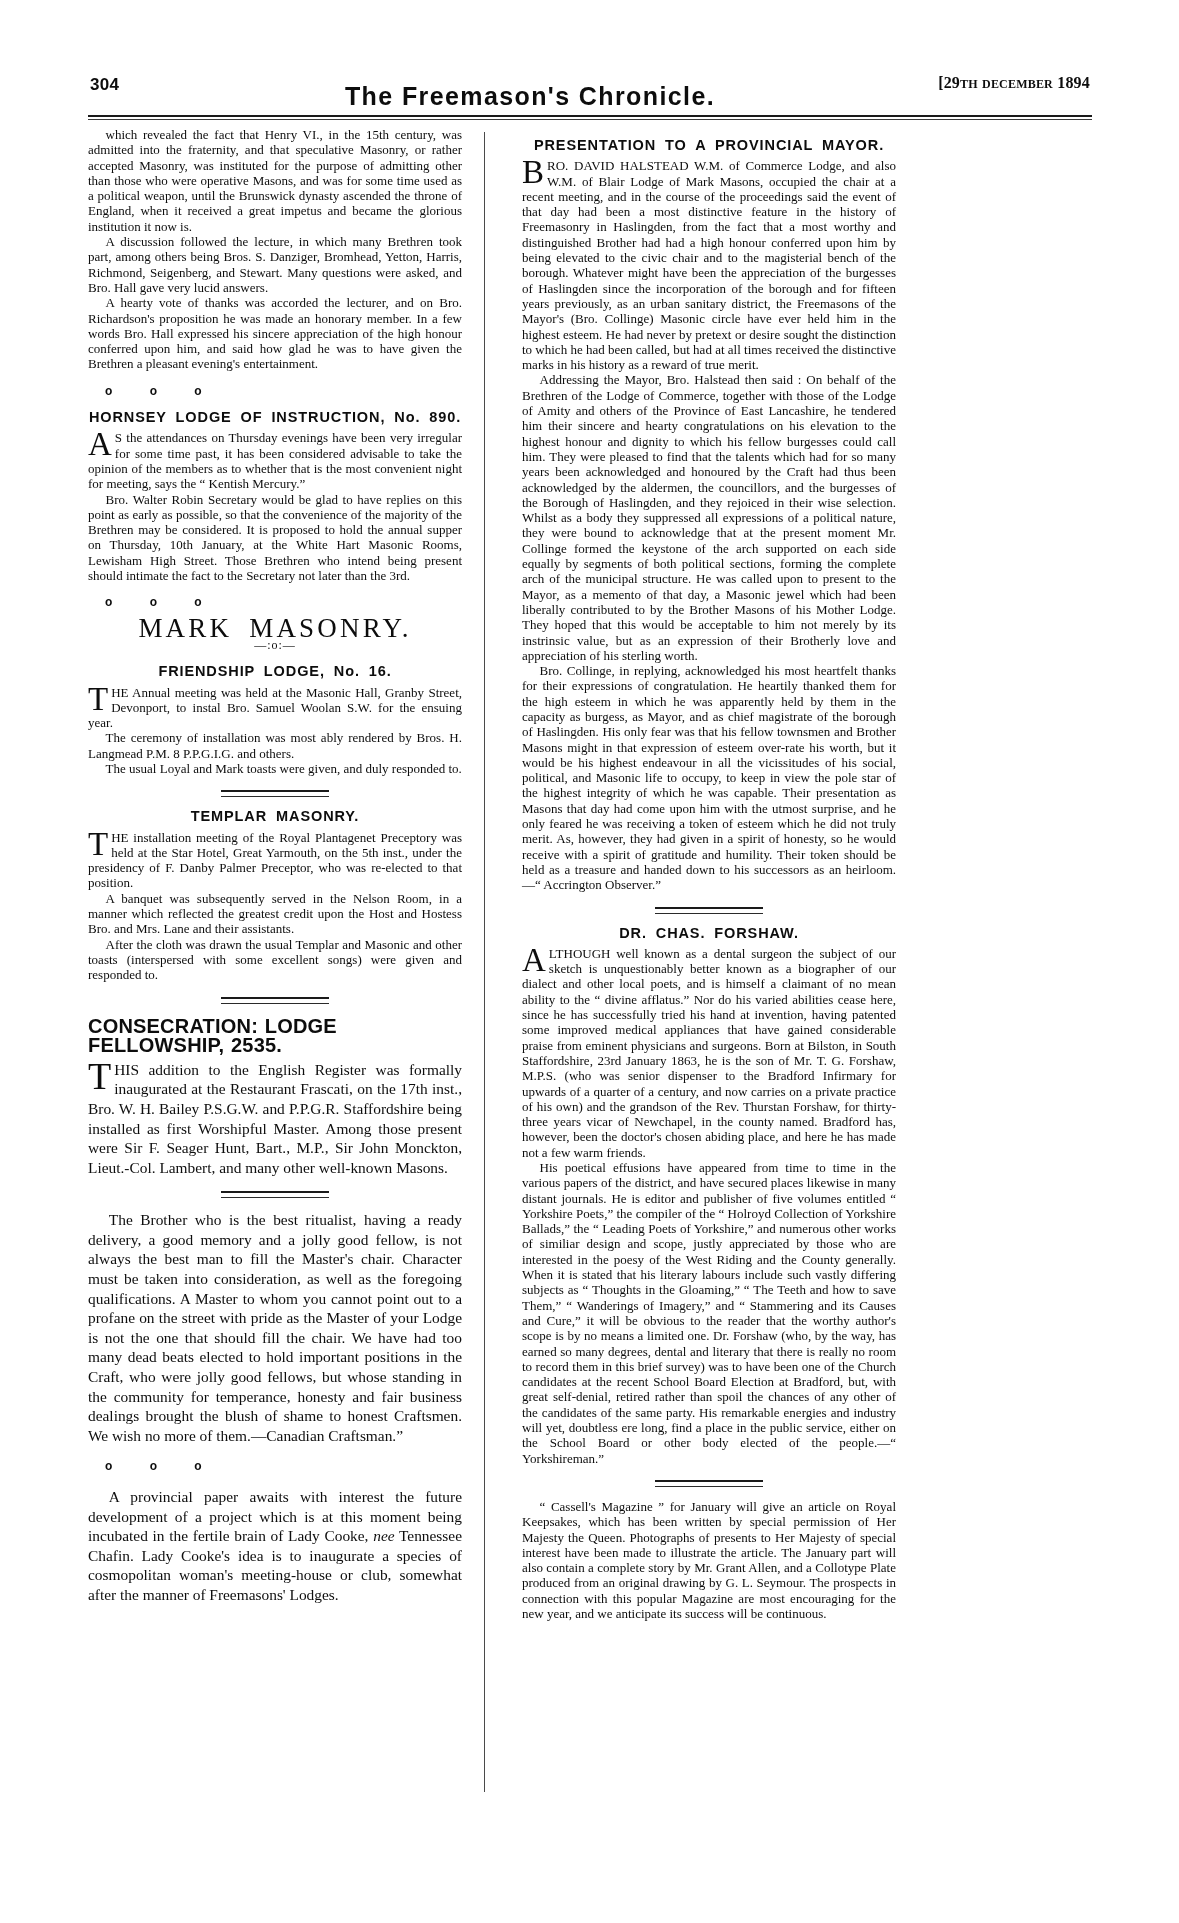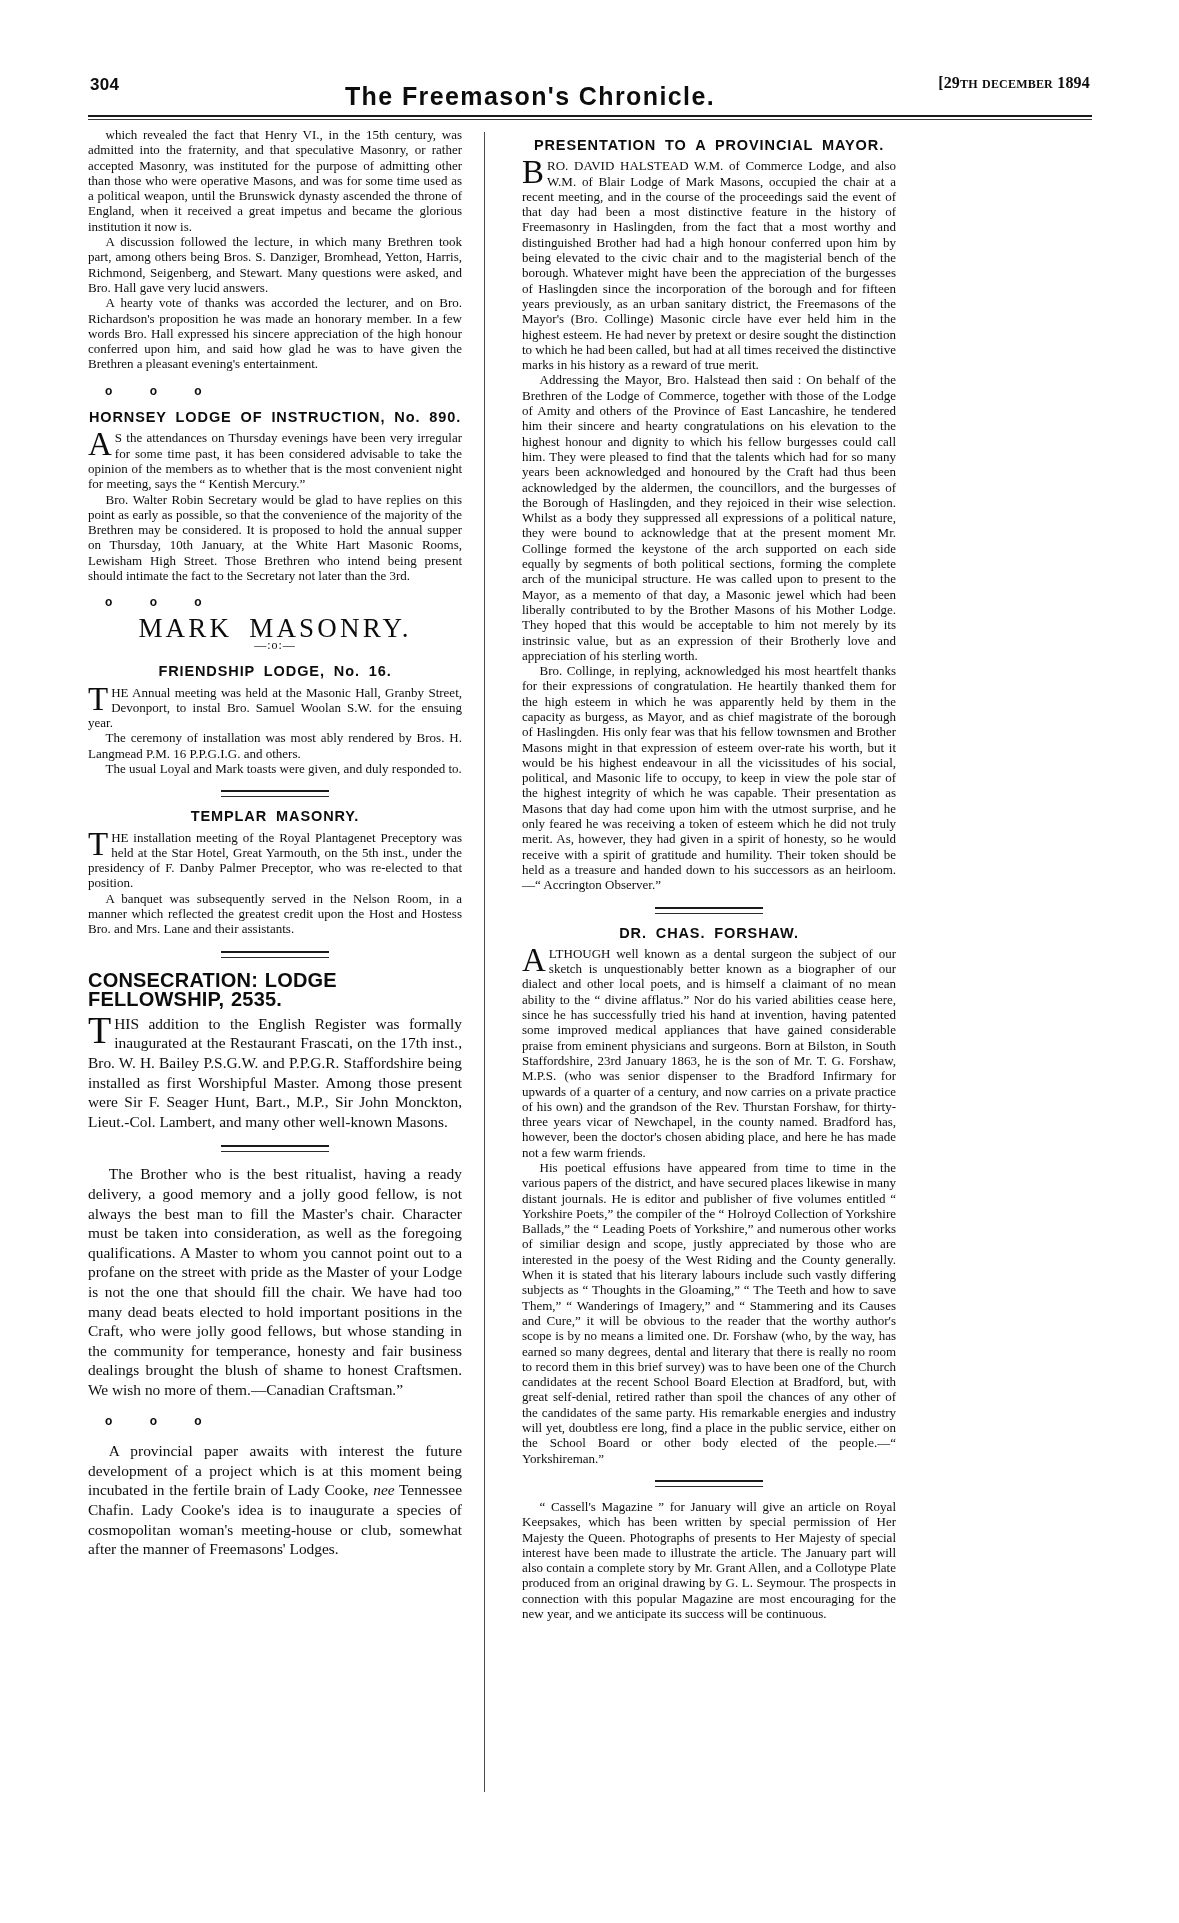--- a/index.html
+++ b/index.html
@@ -222,28 +222,29 @@
     <p class="dropcap-para"><span class="dropcap">A</span><span>S the attendances on Thursday evenings have been very irregular for some time past, it has been considered advisable to take the opinion of the members as to whether that is the most convenient night for meeting, says the “ Kentish Mercury.”</span></p>
     <p>Bro. Walter Robin Secretary would be glad to have replies on this point as early as possible, so that the convenience of the majority of the Brethren may be considered. It is proposed to hold the annual supper on Thursday, 10th January, at the White Hart Masonic Rooms, Lewisham High Street. Those Brethren who intend being present should intimate the fact to the Secretary not later than the 3rd.</p>
 
     <div class="ornament">o  o  o</div>
 
     <div class="big-head">MARK MASONRY.</div>
     <div class="mini-rule">—:o:—</div>
 
     <div class="sec-head">FRIENDSHIP LODGE, No. 16.</div>
     <p class="dropcap-para"><span class="dropcap">T</span><span>HE Annual meeting was held at the Masonic Hall, Granby Street, Devonport, to instal Bro. Samuel Woolan S.W. for the ensuing year.</span></p>
-    <p>The ceremony of installation was most ably rendered by Bros. H. Langmead P.M. 16 P.P.G.I.G. and others.</p>
+    <p>The ceremony of installation was most ably rendered by Bros. H. Langmead P.M. 8 P.P.G.I.G. and others.</p>
     <p>The usual Loyal and Mark toasts were given, and duly responded to.</p>
 
     <div class="div-rule"></div>
 
     <div class="sec-head">TEMPLAR MASONRY.</div>
     <p class="dropcap-para"><span class="dropcap">T</span><span>HE installation meeting of the Royal Plantagenet Preceptory was held at the Star Hotel, Great Yarmouth, on the 5th inst., under the presidency of F. Danby Palmer Preceptor, who was re-elected to that position.</span></p>
     <p>A banquet was subsequently served in the Nelson Room, in a manner which reflected the greatest credit upon the Host and Hostess Bro. and Mrs. Lane and their assistants.</p>
+    <p>After the cloth was drawn the usual Templar and Masonic and other toasts (interspersed with some excellent songs) were given and responded to.</p>
 
     <div class="div-rule"></div>
 
     <div class="large-body">
       <div class="sec-head left-align">CONSECRATION: LODGE FELLOWSHIP, 2535.</div>
       <p class="dropcap-para"><span class="dropcap">T</span><span>HIS addition to the English Register was formally inaugurated at the Restaurant Frascati, on the 17th inst., Bro. W. H. Bailey P.S.G.W. and P.P.G.R. Staffordshire being installed as first Worshipful Master. Among those present were Sir F. Seager Hunt, Bart., M.P., Sir John Monckton, Lieut.-Col. Lambert, and many other well-known Masons.</span></p>
     </div>
 
     <div class="div-rule"></div>
 

